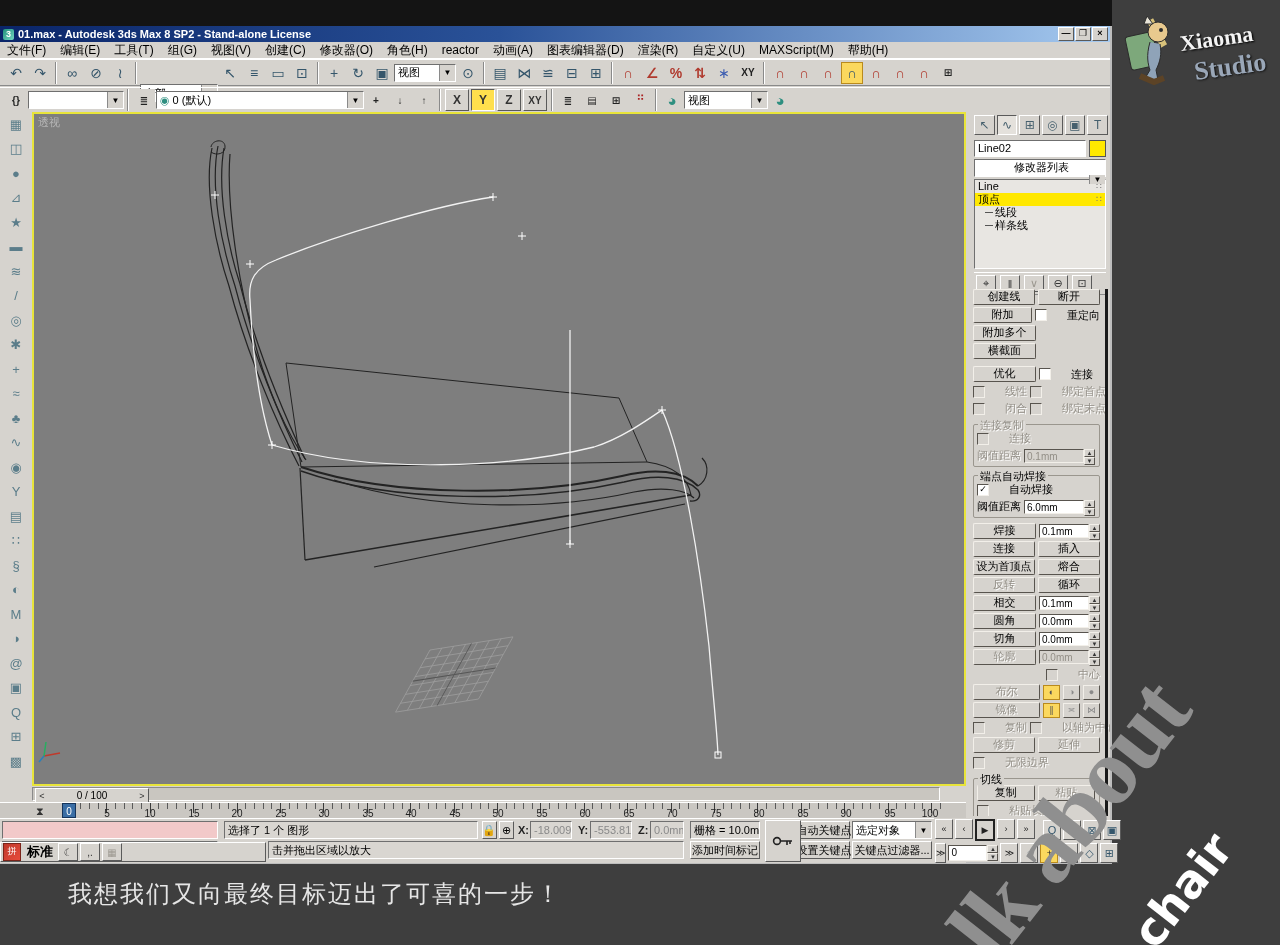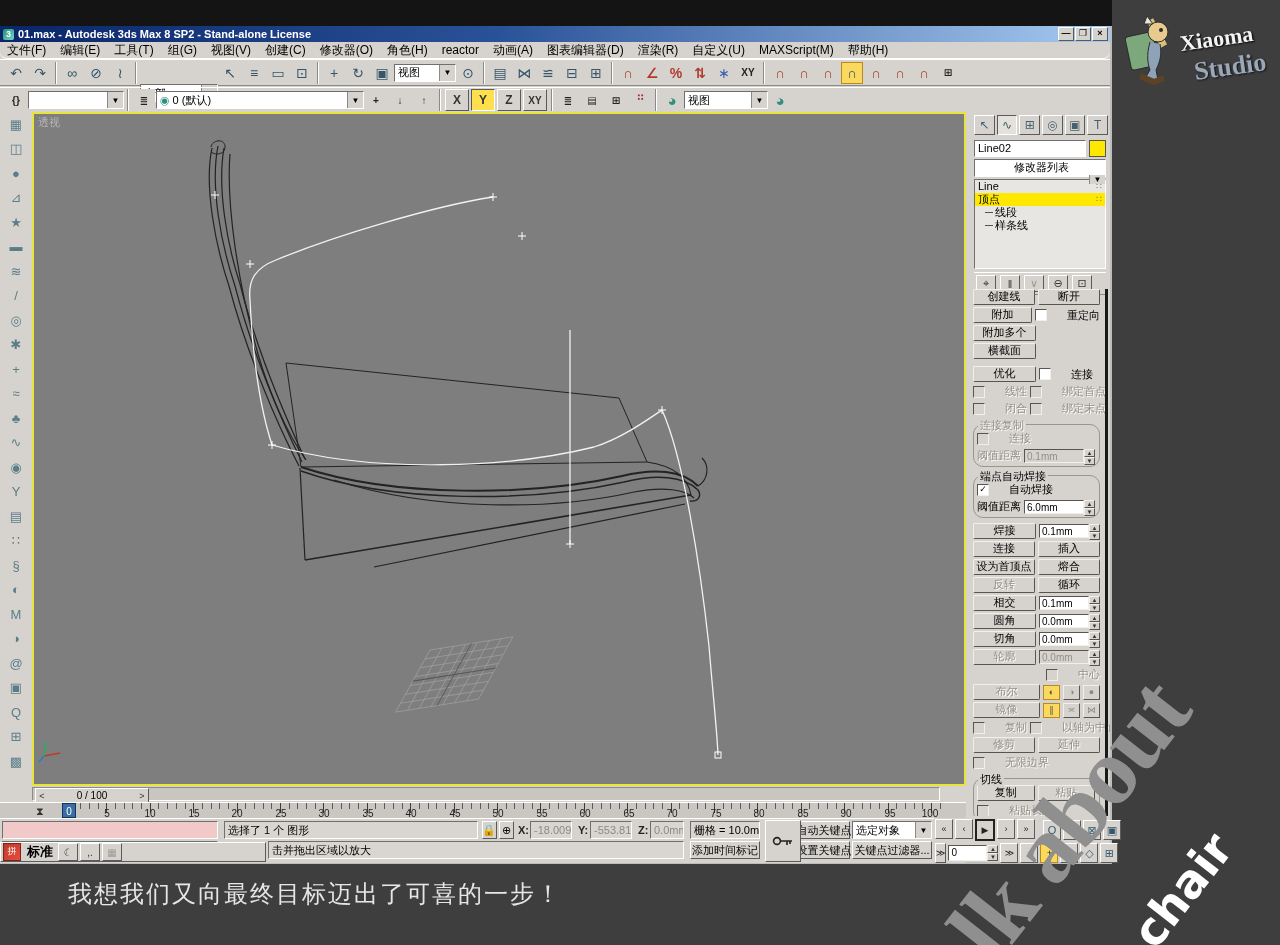--- a/index.html
+++ b/index.html
@@ -11,21 +11,21 @@
        border-right:2px solid #bdbdbd;border-bottom:2px solid #bdbdbd;font-size:12px;color:#000;}
   .titlebar{position:absolute;left:0;top:0;width:100%;height:16px;
     background:linear-gradient(90deg,#0a2569,#2a5298 45%,#a6caf0);display:flex;align-items:center;
     color:#fff;font-size:11px;font-weight:bold;padding-left:3px;box-sizing:border-box;}
   .appicon{width:11px;height:11px;background:linear-gradient(135deg,#1f8f7a,#74d8c2);
     border-radius:2px;color:#fff;font-size:9px;line-height:11px;text-align:center;margin-right:4px;font-weight:bold;}
   .winbtns{margin-left:auto;display:flex;gap:1px;padding-right:2px;}
   .winbtn{width:14px;height:12px;background:#d6d3ce;border:1px solid;border-color:#fff #5a5a5a #5a5a5a #fff;
     font-size:9px;line-height:10px;text-align:center;color:#000;}
   .menubar{position:absolute;left:0;top:16px;width:100%;height:16px;display:flex;align-items:center;
-    border-bottom:1px solid #fff;border-radius:7px;}
+    border-bottom:1px solid #fff;}
   .menuitem{padding:0 7px;font-size:12px;height:16px;line-height:16px;white-space:nowrap;}
   
   .tb1{position:absolute;left:0;top:33px;width:100%;height:27px;display:flex;align-items:center;
     border-top:1px solid #fff;border-bottom:1px solid #8a8a8a;padding-left:4px;box-sizing:border-box;}
   .tb2{position:absolute;left:0;top:61px;width:100%;height:25px;display:flex;align-items:center;
     border-top:1px solid #fff;padding-left:4px;box-sizing:border-box;}
   .tgroup{display:flex;align-items:center;}
   .tsep{width:1px;height:22px;background:#8a8a8a;border-right:1px solid #fff;margin:0 3px;}
   .ticon{width:22px;height:22px;margin:0 1px;display:flex;align-items:center;justify-content:center;
     font-size:14px;color:#35566b;background:#d6d3ce;}
@@ -85,21 +85,21 @@
   .pbtn{flex:1;height:14px;line-height:13px;font-size:11px;text-align:center;background:#d6d3ce;
     border:1px solid;border-color:#f2efe9 #58544e #58544e #f2efe9;border-radius:2px;
     white-space:nowrap;overflow:hidden;color:#000;}
   .pbtn.dis{color:#938f87;text-shadow:1px 1px 0 #fff;}
   .cbl{display:flex;align-items:center;gap:20px;flex:1;font-size:11px;white-space:nowrap;}
   .cbl.dis{color:#938f87;text-shadow:1px 1px 0 #fff;}
   .cb{width:10px;height:10px;background:#fff;border:1px solid;border-color:#58544e #f2efe9 #f2efe9 #58544e;
     flex:0 0 auto;font-size:9px;line-height:9px;text-align:center;color:#000;}
   .cb.ck::before{content:"✓";}
   .cbl.dis .cb{background:#d6d3ce;}
-  .grp{border:1px solid #9a968e;border-radius:10px;margin:8px 2px 2px 1px;padding:4px 2px 3px 2px;position:relative;}
+  .grp{border:1px solid #9a968e;border-radius:2px;margin:8px 2px 2px 1px;padding:4px 2px 3px 2px;position:relative;}
   .gt{position:absolute;top:-7px;left:4px;background:#d6d3ce;padding:0 2px;font-size:11px;}
   .gt.dis{color:#938f87;text-shadow:1px 1px 0 #fff;}
   .spin{display:flex;flex:1;height:14px;}
   .spin .val{flex:1;background:#fff;border:1px solid;border-color:#58544e #f2efe9 #f2efe9 #58544e;
     font-size:10px;line-height:13px;padding-left:2px;white-space:nowrap;overflow:hidden;}
   .spin.dis .val{background:#d6d3ce;color:#938f87;}
   .spin .ud{width:11px;display:flex;flex-direction:column;}
   .spin .ud i{flex:1;font-style:normal;font-size:6px;line-height:6px;text-align:center;background:#d6d3ce;
     border:1px solid;border-color:#f2efe9 #58544e #58544e #f2efe9;color:#333;}
   .slabel{font-size:11px;white-space:nowrap;}

